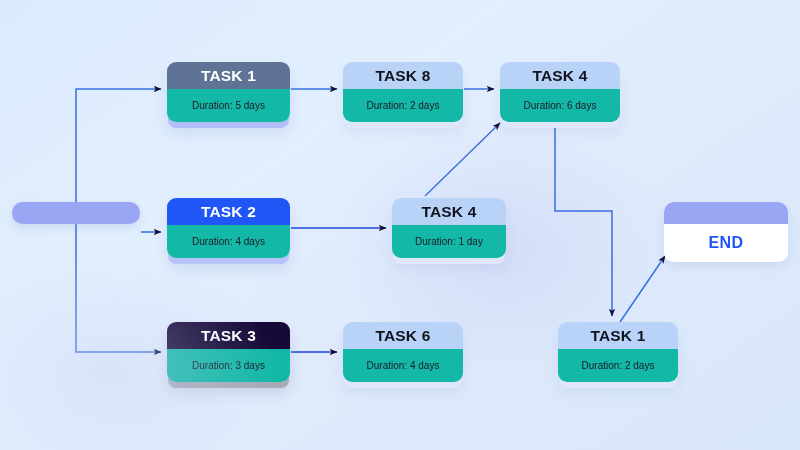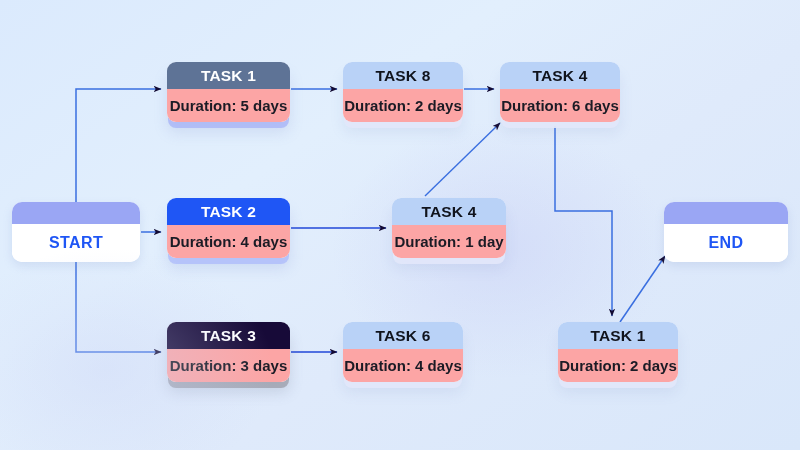--- a/index.html
+++ b/index.html
@@ -57,24 +57,23 @@
     text-align: center;
     font-size: 15.5px;
     font-weight: bold;
     letter-spacing: 0.2px;
     color: #ffffff;
   }
   .node .body {
     height: 33px;
     line-height: 33px;
     text-align: center;
-    font-size: 15px;
+    font-size: 10px;
     color: #1b1b25;
-    background: #fca5a5;
-    font-weight: bold;
+    background: #14b8a6;
   }
 
   
   .term {
     position: absolute;
     border-radius: 10px;
     overflow: hidden;
     background: #ffffff;
     box-shadow: 0 4px 10px rgba(130,150,205,0.20);
   }
@@ -129,21 +128,20 @@
 
     <path d="M291,352 L337,352" fill="none" stroke="#2147d8" stroke-width="1.5" marker-end="url(#ah)"></path>
 
     <path d="M555,126 L555,211 L612,211 L612,316" fill="none" stroke="#3a6fe0" stroke-width="1.5" marker-end="url(#ah)"></path>
 
     <path d="M620,322 L665,256" fill="none" stroke="#3a6fe0" stroke-width="1.5" marker-end="url(#ah)"></path>
   </svg>
 
   <div class="term" style="left:12px; top:202px; width:128px;">
     <div class="hdr"></div>
-    <div class="body">START</div>
   </div>
 
   <div class="term" style="left:664px; top:202px; width:124px;">
     <div class="hdr"></div>
     <div class="body">END</div>
   </div>
 
   <div class="node sh-lav" style="left:167px; top:62px; width:123px;">
     <div class="hdr hdr-slate">TASK 1</div>
     <div class="body">Duration: 5 days</div>

